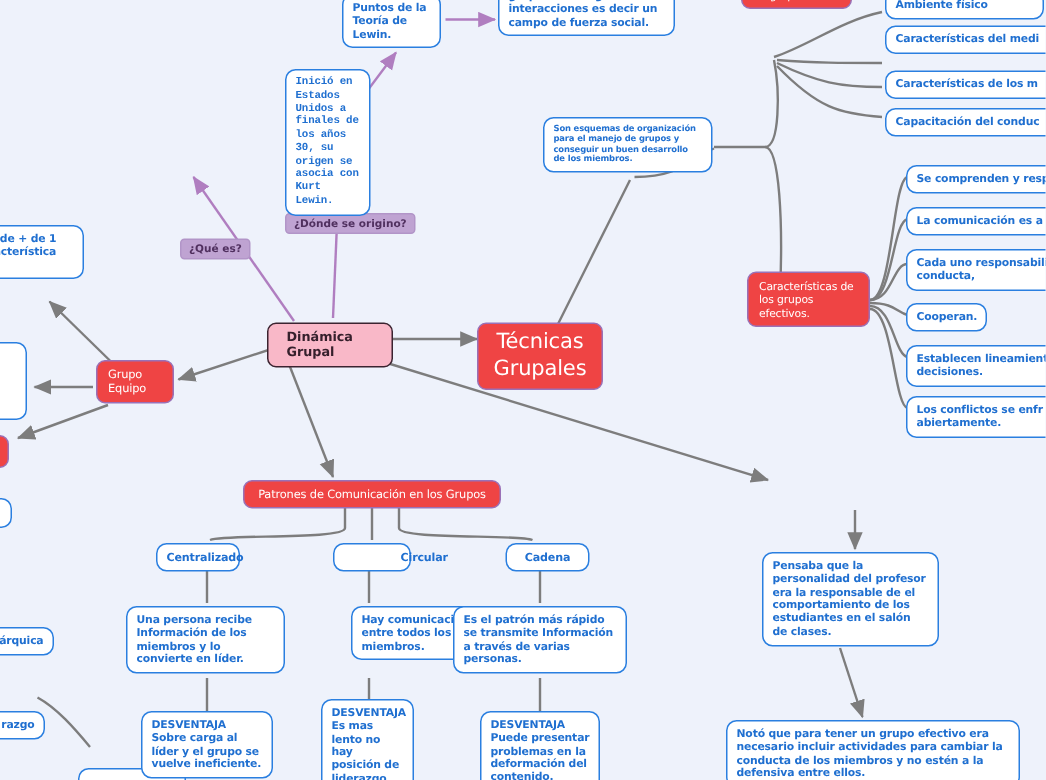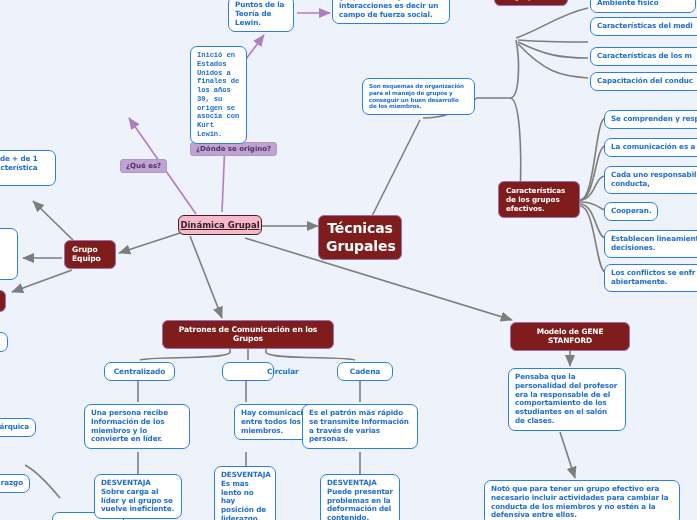--- a/index.html
+++ b/index.html
@@ -19,25 +19,25 @@
     border:1.6px solid #2a7fe0;
     border-radius:7px;
     color:#1f6fd0;
     font-weight:bold;
     line-height:1.22;
     padding:4px 6px;
     letter-spacing:-0.1px;
   }
   
   .np{
-    background:#7f1d1d;
+    background:#ef4444;
     border:1px solid #9a71b7;
     border-radius:6px;
     color:#ffffff;
-    font-weight:bold;
+    font-weight:normal;
     line-height:1.25;
     padding:4px 7px;
     letter-spacing:-0.1px;
   }
   
   .nl{
     background:#bfa3d2;
     border:1px solid #b295c8;
     border-radius:3px;
     color:#50305f;
@@ -46,23 +46,22 @@
     padding:2px 5px;
   }
   
   .nr{
     background:#f9b8c8;
     border:1.6px solid #3b2330;
     border-radius:6px;
     color:#36202c;
     font-weight:bold;
     line-height:1.2;
-    padding:4px 0;
-    text-align:center;
-    text-decoration:underline;
+    padding:4px 12px;
+    text-align:left;
   }
 </style>
 </head>
 <body>
 
 <div id="canvas">
 
   <svg class="links" viewBox="0 0 697 520">
     <defs>
       <marker id="agray" markerWidth="9" markerHeight="9" refX="7" refY="3.2" orient="auto">
@@ -224,21 +223,21 @@
     <span>Establecen lineamient decisiones.</span>
   </div>
   <div class="node nb" style="left:604px;top:264px;width:110px;font-size:7.2px;">
     <span>Los conflictos se enfr abiertamente.</span>
   </div>
 
   <div class="node np" style="left:162px;top:320px;width:172px;font-size:7.6px;text-align:center;">
     <span>Patrones de Comunicación en los Grupos</span>
   </div>
 
-  <div class="node nb" style="left:104px;top:362px;width:71px;font-size:7.4px;text-align:center;">
+  <div class="node nb" style="left:104px;top:362px;width:56px;font-size:7.4px;text-align:center;">
     <span>Centralizado</span>
   </div>
   <div class="node nb" style="left:222px;top:362px;width:48px;font-size:7.4px;text-align:center;padding-left:44px;">
     <span>Circular</span>
   </div>
   <div class="node nb" style="left:337px;top:362px;width:56px;font-size:7.4px;text-align:center;">
     <span>Cadena</span>
   </div>
 
   <div class="node nb" style="left:84px;top:404px;width:106px;font-size:7.2px;">
@@ -257,23 +256,20 @@
   </div>
   <div class="node nb" style="left:214px;top:466px;width:62px;font-size:7.2px;">
     <div>DESVENTAJA</div>
     <div>Es mas lento no hay posición de liderazgo, puede surgir</div>
   </div>
   <div class="node nb" style="left:320px;top:474px;width:80px;font-size:7.2px;">
     <div>DESVENTAJA</div>
     <div>Puede presentar problemas en la deformación del contenido.</div>
   </div>
 
-  <div class="node np" style="left:510px;top:322px;width:120px;font-size:7.4px;text-align:center;">
-    <span>Modelo de GENE STANFORD</span>
-  </div>
   <div class="node nb" style="left:508px;top:368px;width:118px;font-size:7.2px;">
     <span>Pensaba que la personalidad del profesor era la responsable de el comportamiento de los estudiantes en el salón de clases.</span>
   </div>
   <div class="node nb" style="left:484px;top:480px;width:196px;font-size:7.2px;">
     <span>Notó que para tener un grupo efectivo era necesario incluir actividades para cambiar la conducta de los miembros y no estén a la defensiva entre ellos.</span>
   </div>
 
 </div>
 
 </body></html>

